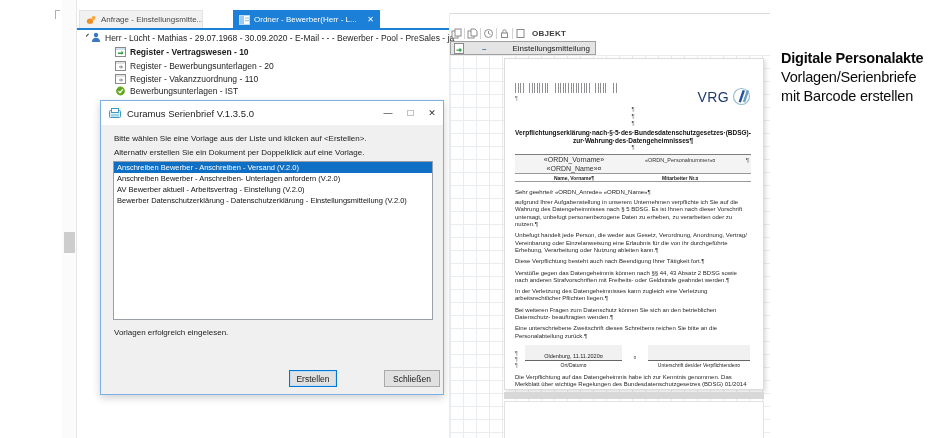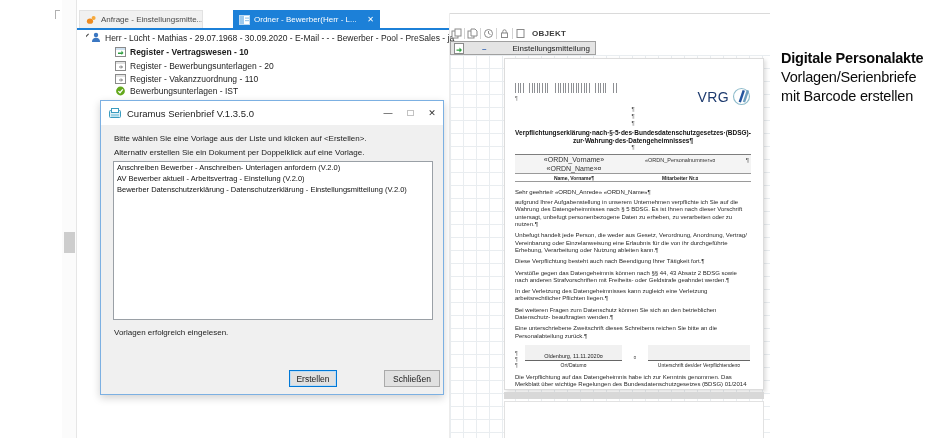--- a/index.html
+++ b/index.html
@@ -350,20 +350,21 @@
             <span class="max-glyph"></span>
           </span>
         <span class="win-btn">✕</span>
       </span>
     </div>
 
     <div class="abs instr" style="top:33px;">Bitte wählen Sie eine Vorlage aus der Liste und klicken auf &lt;Erstellen&gt;.</div>
     <div class="abs instr" style="top:47px;">Alternativ erstellen Sie ein Dokument per Doppelklick auf eine Vorlage.</div>
 
     <div class="abs listbox">
+      <div class="litem sel">Anschreiben Bewerber - Anschreiben - Versand (V.2.0)</div>
       <div class="litem">Anschreiben Bewerber - Anschreiben- Unterlagen anfordern (V.2.0)</div>
       <div class="litem">AV Bewerber aktuell - Arbeitsvertrag - Einstellung (V.2.0)</div>
       <div class="litem">Bewerber Datenschutzerklärung - Datenschutzerklärung - Einstellungsmitteilung (V.2.0)</div>
     </div>
 
     <div class="abs dlg-status">Vorlagen erfolgreich eingelesen.</div>
 
     <button class="btn btn-create">Erstellen</button>
     <button class="btn btn-close">Schließen</button>
   </div>

